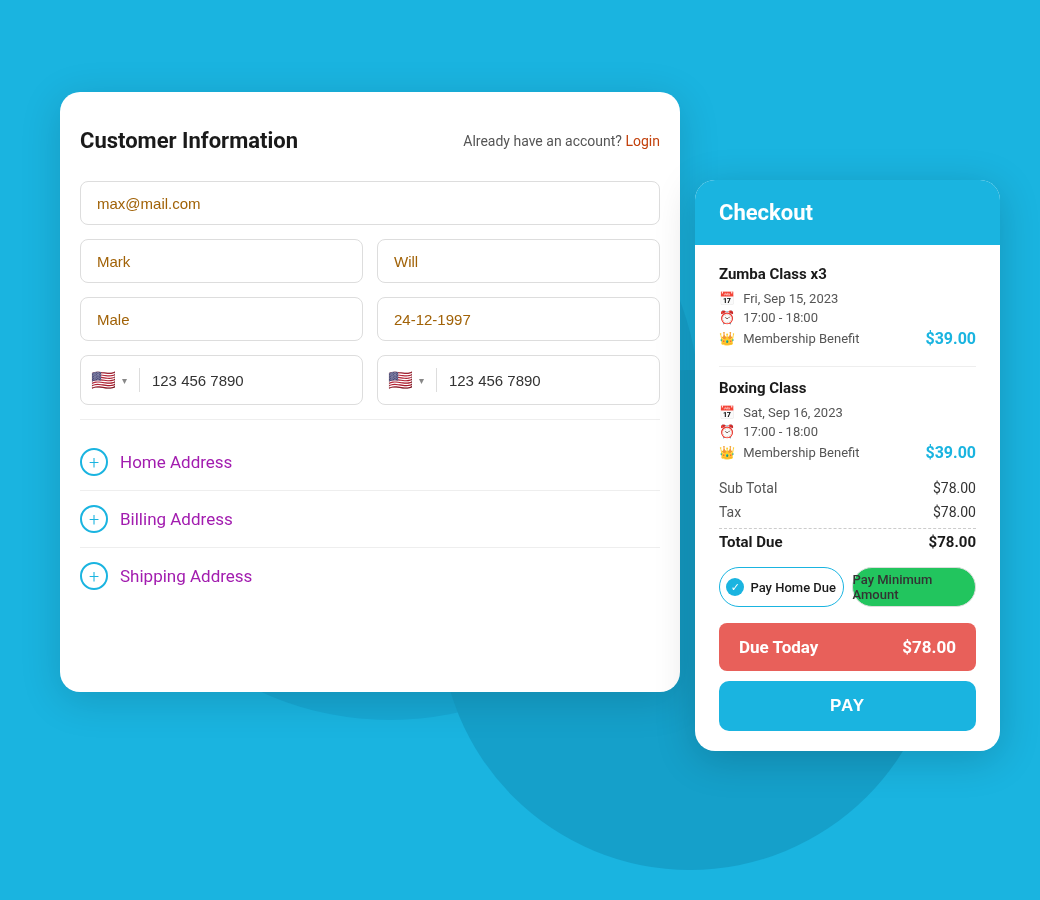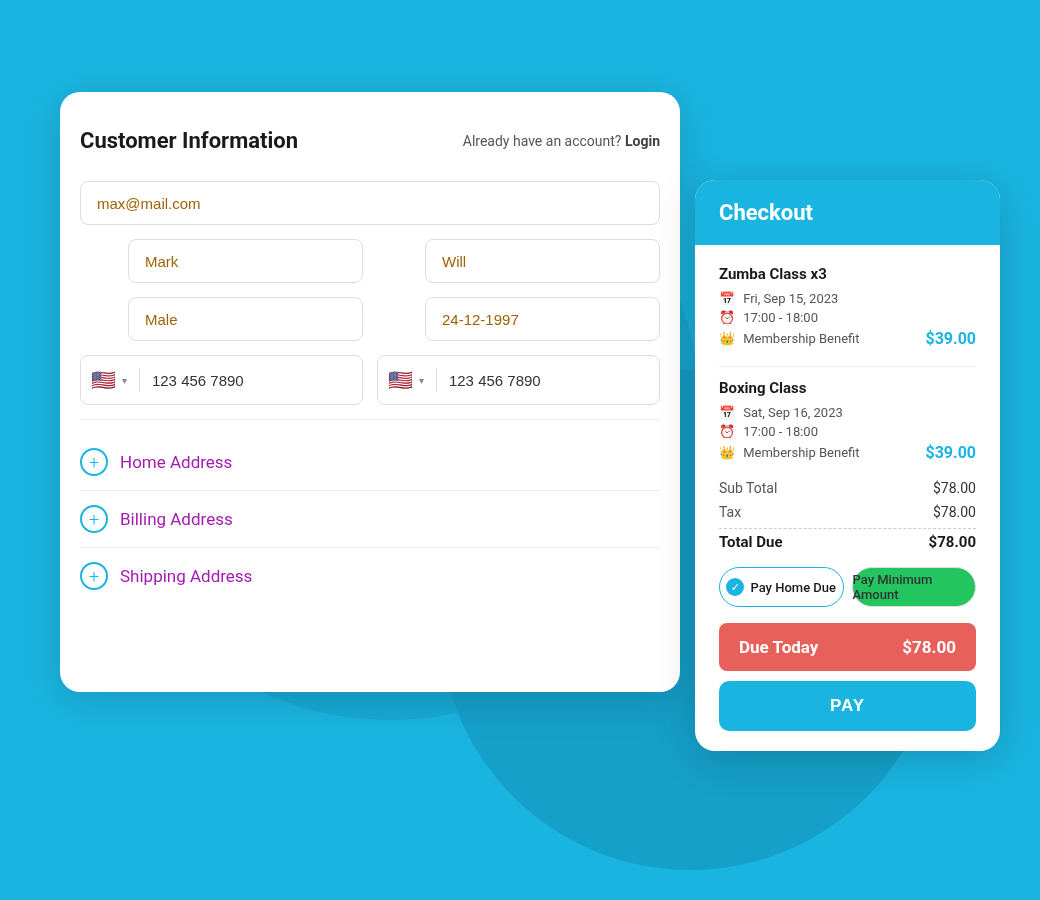--- a/index.html
+++ b/index.html
@@ -70,22 +70,22 @@
       font-weight: 700;
       color: #1a1a1a;
     }
 
     .already-account {
       font-size: 14px;
       color: #555;
     }
 
     .already-account a {
-      color: #404040;
-      font-weight: 700;
+      color: #c2410c;
+      font-weight: 400;
       text-decoration: none;
     }
 
     .form-group {
       margin-bottom: 14px;
     }
 
     .form-input {
       width: 100%;
       height: 44px;
@@ -98,21 +98,20 @@
     }
 
     .form-row {
       display: flex;
       gap: 14px;
       margin-bottom: 14px;
     }
 
     .form-row .form-input {
       flex: 1;
-      margin-left: 48px;
     }
 
     .phone-input-group {
       display: flex;
       align-items: center;
       border: 1.5px solid #ddd;
       border-radius: 8px;
       height: 50px;
       padding: 0 10px;
       flex: 1;

